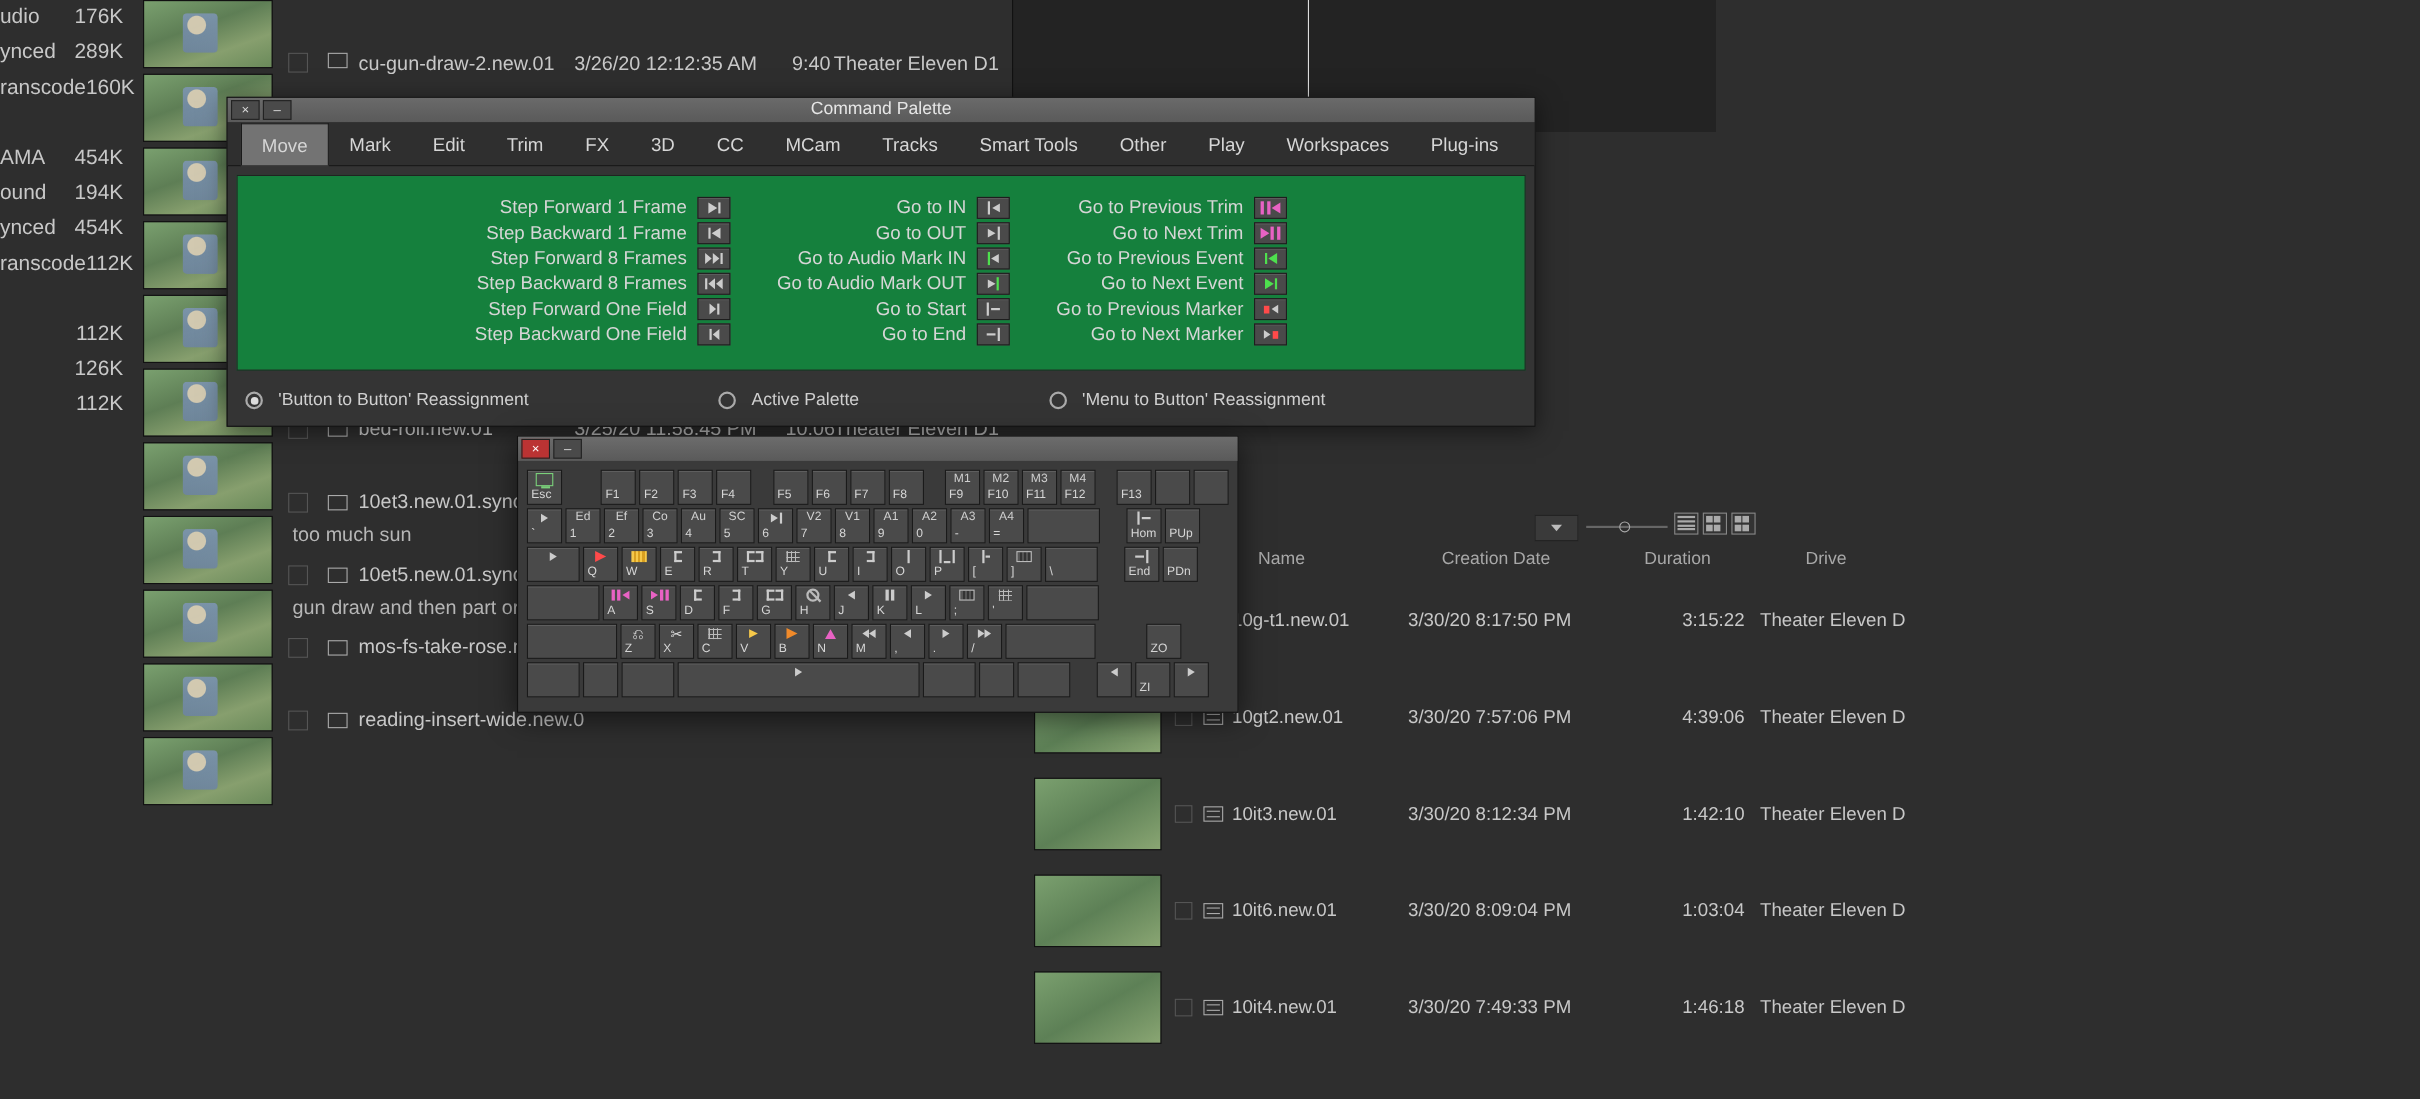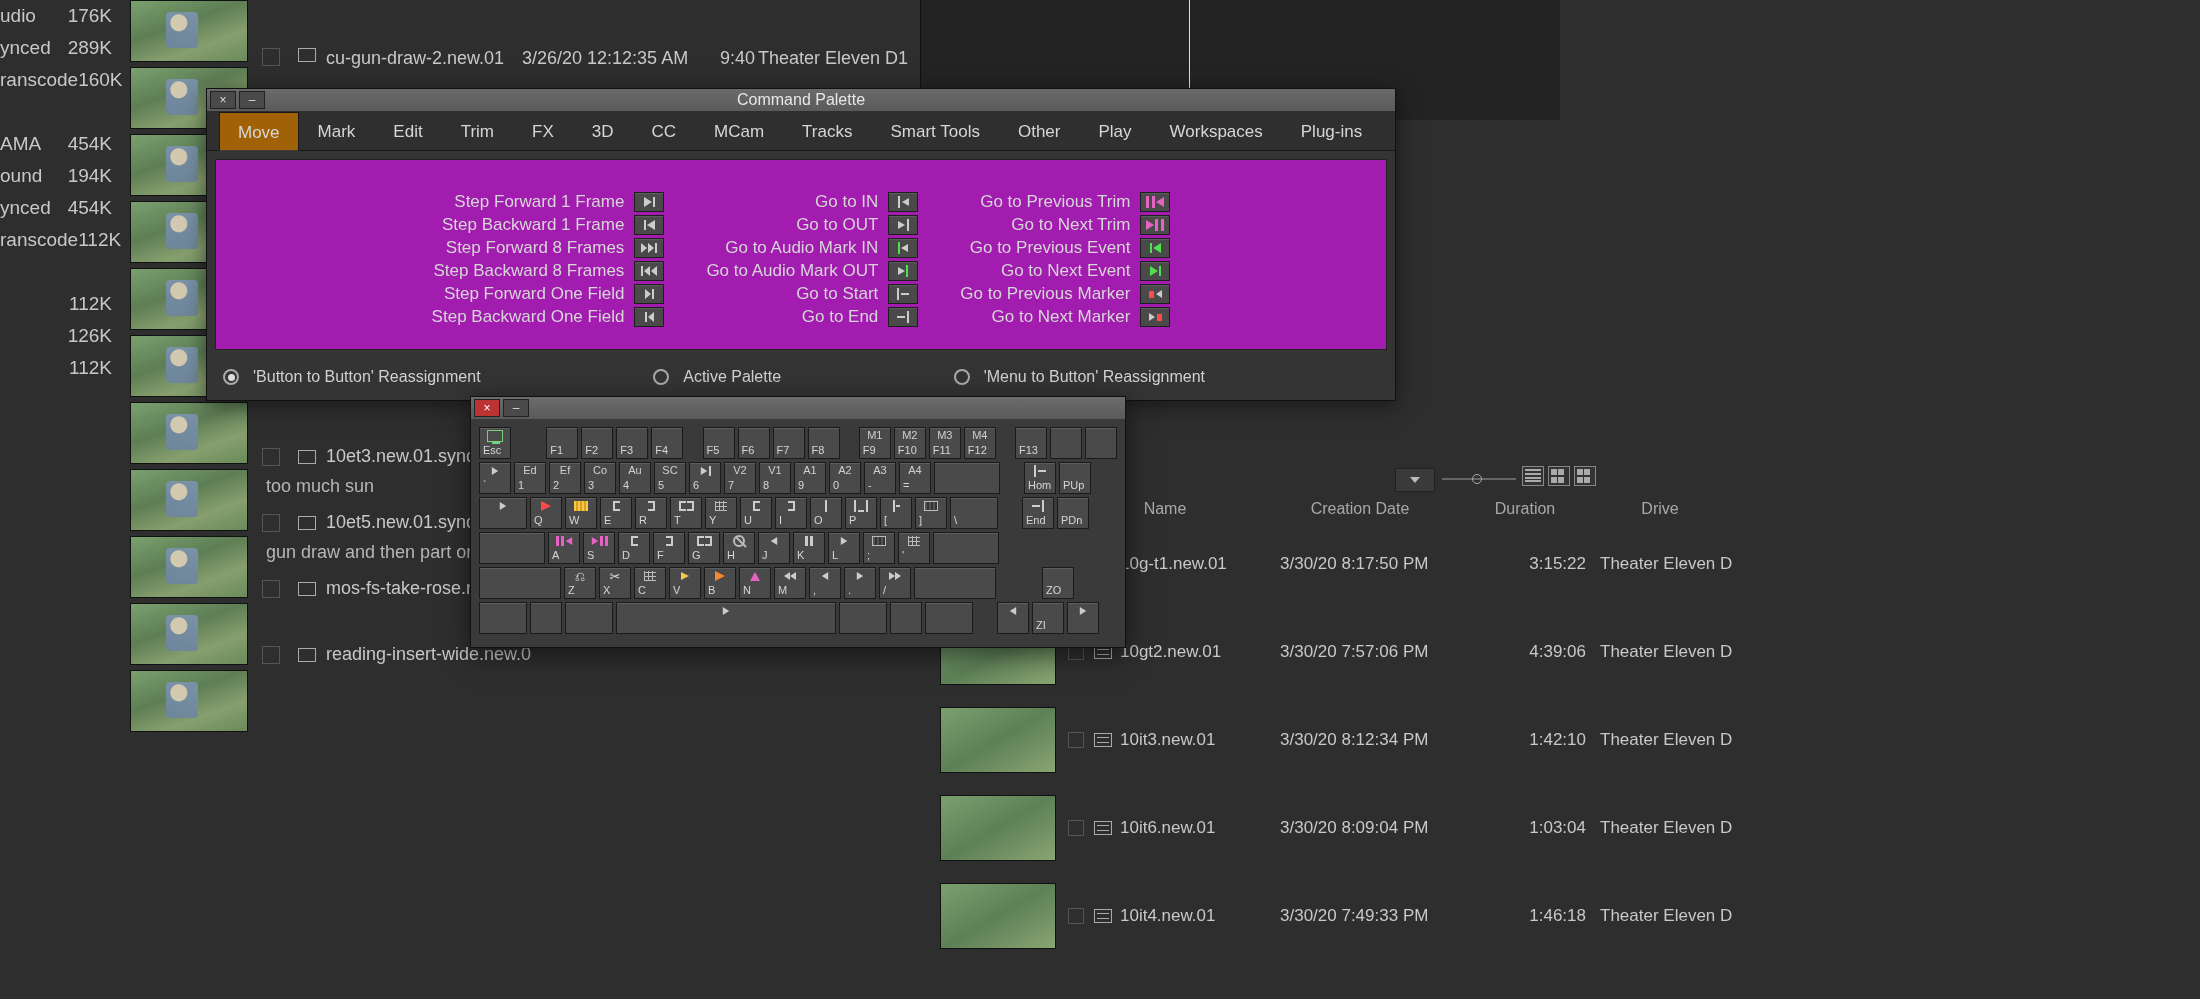--- a/index.html
+++ b/index.html
@@ -72,24 +72,24 @@
   .cp-title .t { position:absolute; left:0; right:0; text-align:center; font-size:16px; color:#e6e6e6;}
   .wbtn { width:26px; height:18px; margin:2px 0 2px 3px; background:#4a4a4a; border:1px solid #222; display:flex; align-items:center; justify-content:center; font-size:12px; color:#ddd; cursor:pointer;}
   .cp-tabs {
     display:flex; gap:0; background:#2f2f2f; border-bottom:1px solid #1a1a1a; padding:0 12px;
     height:40px; align-items:stretch;
   }
   .cp-tab {
     padding:10px 18px 8px; font-size:17px; color:#d6d6d6; cursor:pointer;
     border:1px solid transparent;
   }
-  .cp-tab.active { background:#a16207; border:1px solid #1a1a1a; border-bottom:1px solid #3e3e3e; position:relative; top:1px;}
+  .cp-tab.active { background:#737373; border:1px solid #1a1a1a; border-bottom:1px solid #3e3e3e; position:relative; top:1px;}
   .cp-body {
-    padding:32px 24px 22px 24px;
-    background:#a21caf;
+    padding:19px 24px 22px 24px;
+    background:#15803d;
     border:1px solid #222; margin:8px;
   }
   .cp-cols { display:flex; gap:42px; justify-content:center;}
   .cp-col { display:flex; flex-direction:column; gap:3px; align-items:flex-end;}
   .cp-item { display:flex; align-items:center; gap:10px;}
   .cp-item .lbl { font-size:17px; color:#d6d6d6; text-align:right;}
   .cp-btn {
     width:30px; height:20px; background:#4a4a4a; border:1px solid #1e1e1e;
     display:flex; align-items:center; justify-content:center; font-size:12px;
     box-shadow:inset 0 1px 0 #5c5c5c;

